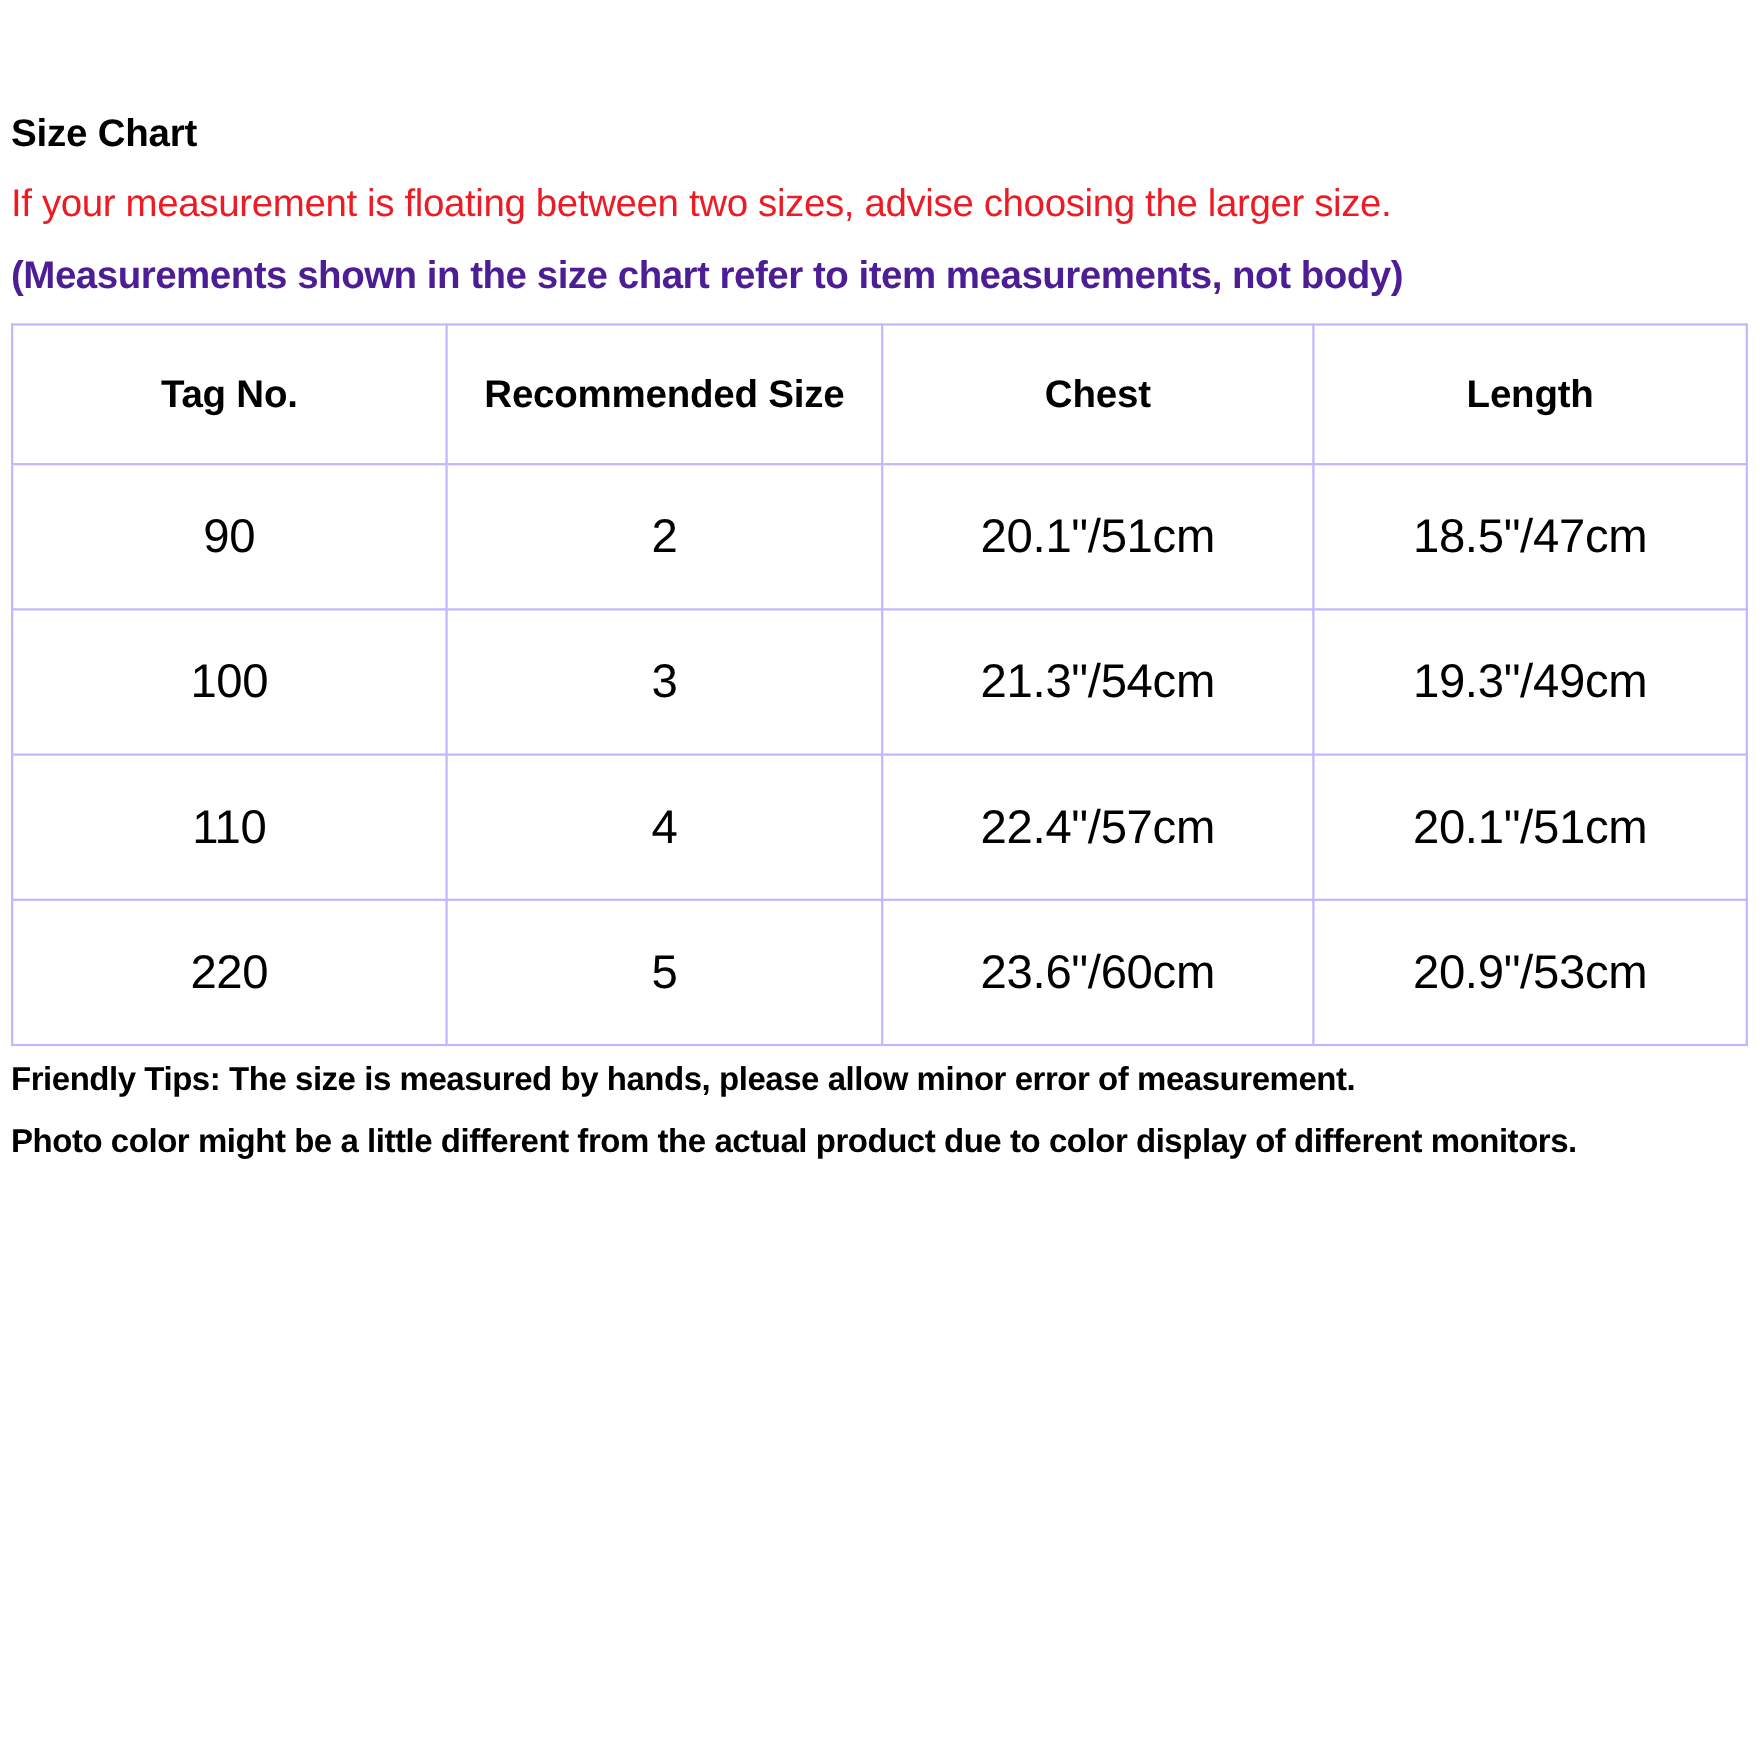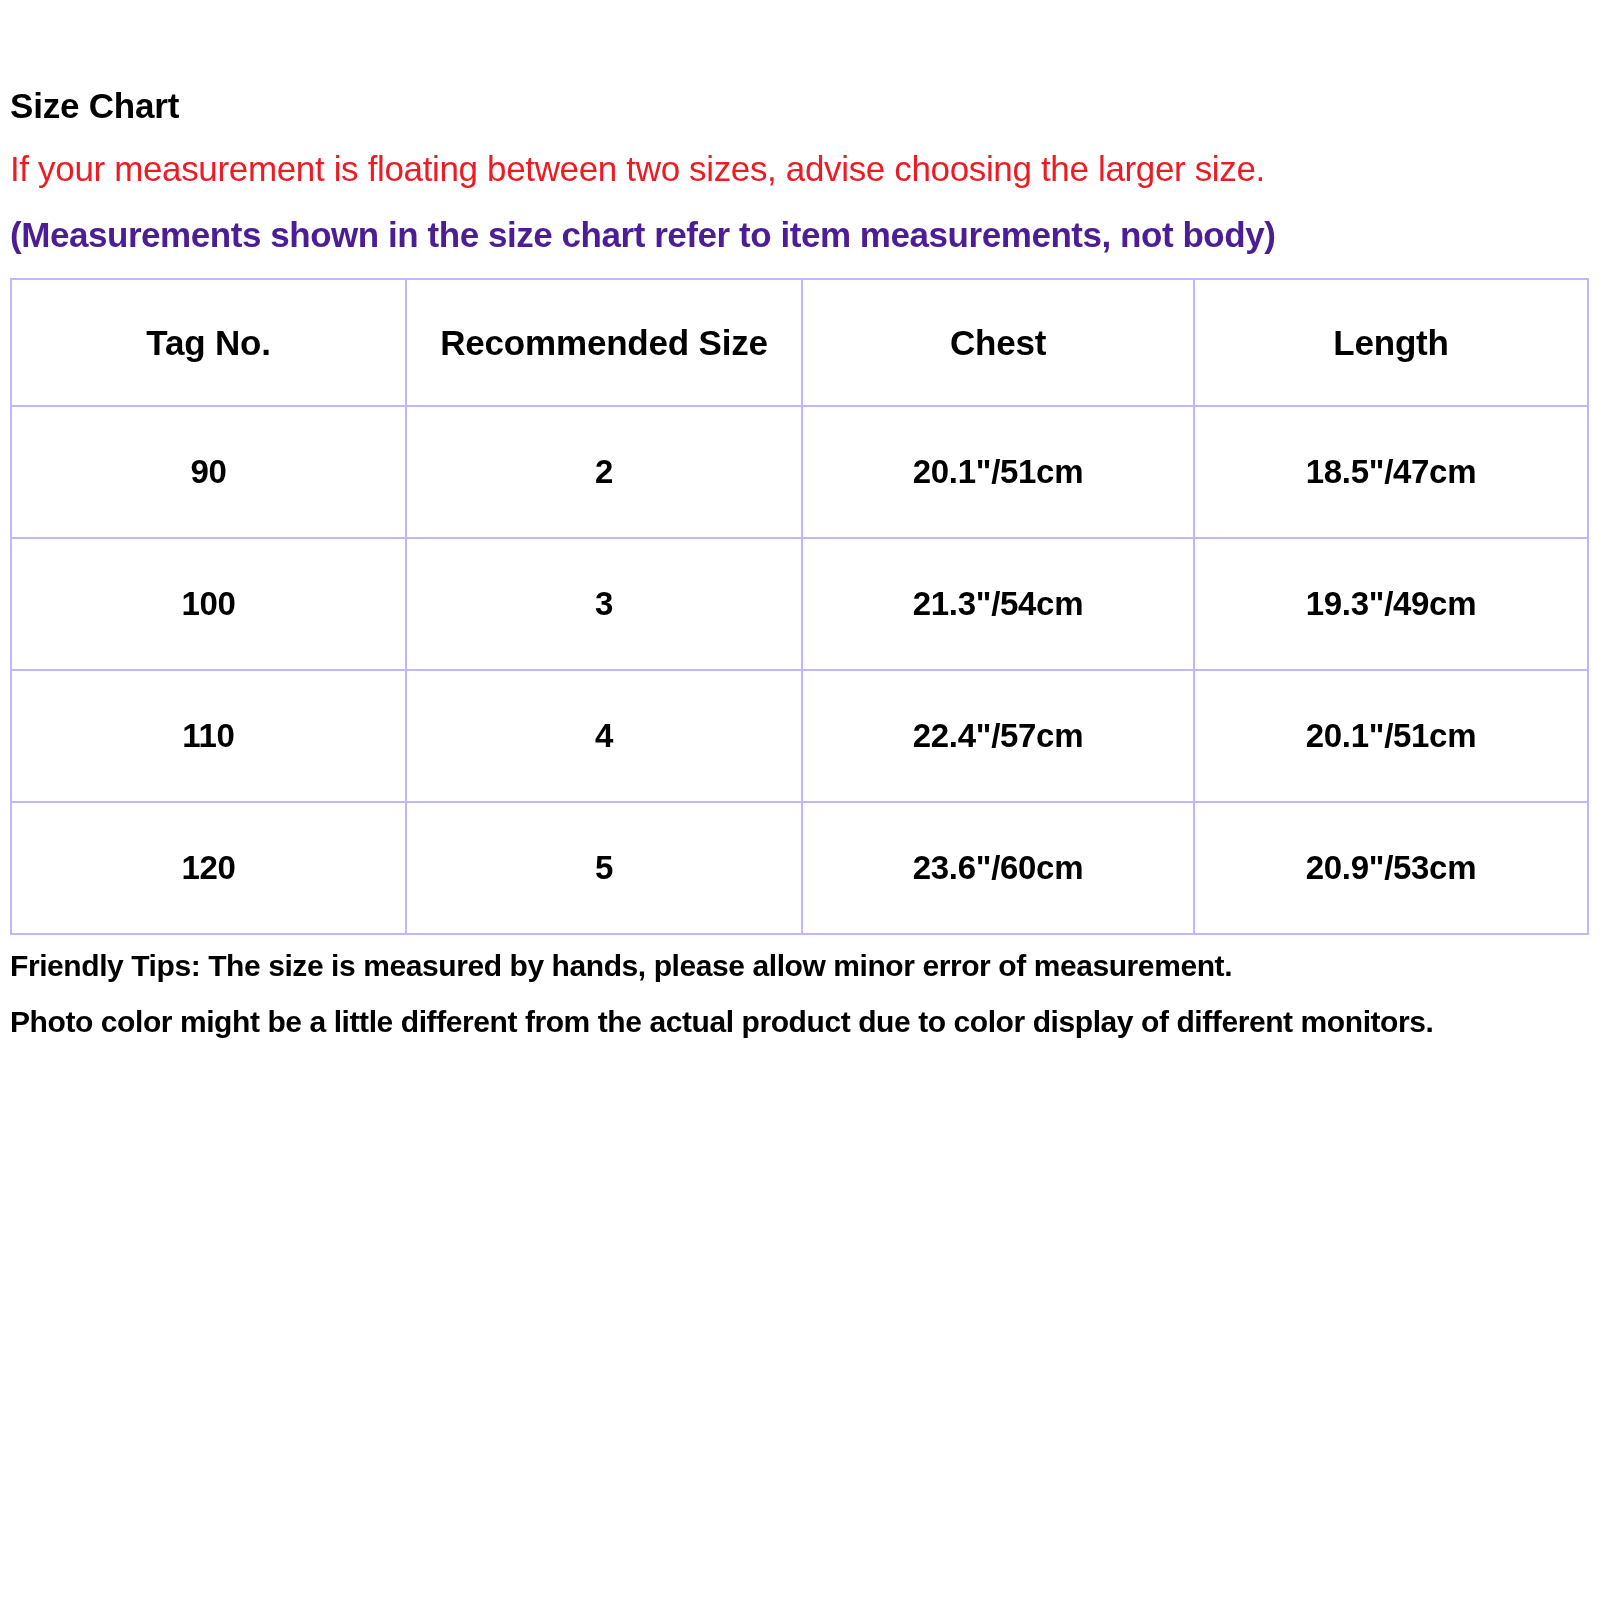--- a/index.html
+++ b/index.html
@@ -27,21 +27,21 @@
   
   .heading-block {
     padding-top: 88px;
   }
 
   .size-chart-title {
     font-size: 35px;
     font-weight: bold;
     line-height: 1;
     letter-spacing: -0.2px;
-    margin: 0 0 28px 0;
+    margin: 16px 0 28px 0;
     color: #000000;
   }
 
   .note-line {
     font-size: 35px;
     font-weight: normal;
     line-height: 1;
     margin: 0 0 31px 0;
     letter-spacing: -0.35px;
     color: #ed1c24;
@@ -75,22 +75,22 @@
 
   .size-table thead th {
     height: 125px;
     font-size: 35px;
     font-weight: bold;
     letter-spacing: -0.2px;
   }
 
   .size-table tbody td {
     height: 130px;
-    font-size: 33px;
-    font-weight: bold;
+    font-size: 43px;
+    font-weight: normal;
     letter-spacing: -0.3px;
   }
 
   .col-tag      { width: 395px; }
   .col-rec      { width: 396px; }
   .col-chest    { width: 392px; }
   .col-length   { width: 394px; }
 
   
   .footer-block {
@@ -149,21 +149,21 @@
         <td>21.3"/54cm</td>
         <td>19.3"/49cm</td>
       </tr>
       <tr>
         <td>110</td>
         <td>4</td>
         <td>22.4"/57cm</td>
         <td>20.1"/51cm</td>
       </tr>
       <tr>
-        <td>120</td>
+        <td>220</td>
         <td>5</td>
         <td>23.6"/60cm</td>
         <td>20.9"/53cm</td>
       </tr>
     </tbody>
   </table>
 
   <div class="footer-block">
     <div class="footer-line">Friendly Tips: The size is measured by hands, please allow minor error of measurement.</div>
     <div class="footer-line">Photo color might be a little different from the actual product due to color display of different monitors.</div>

